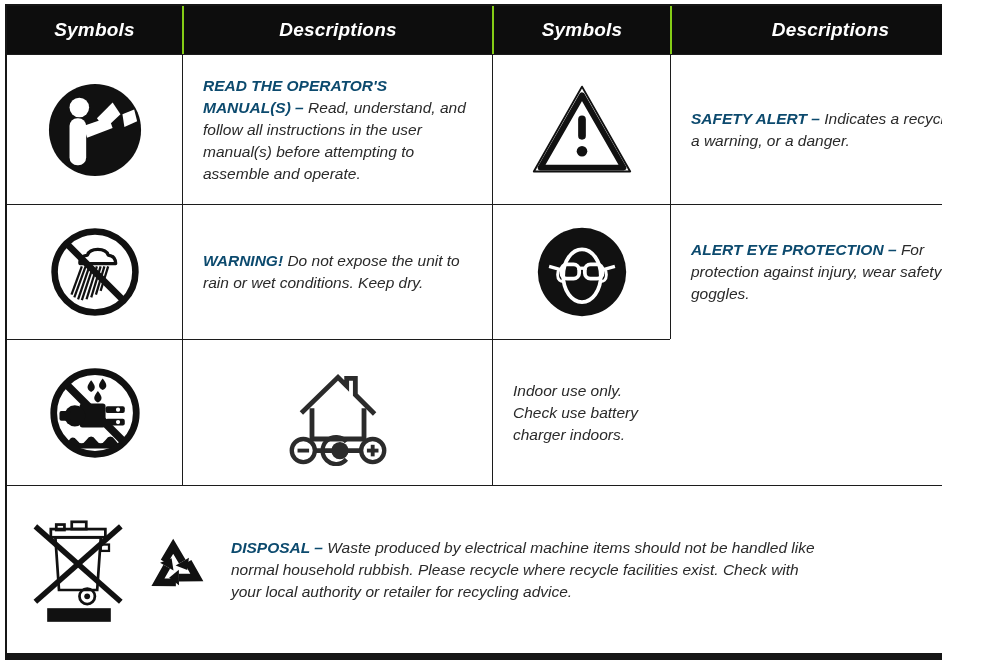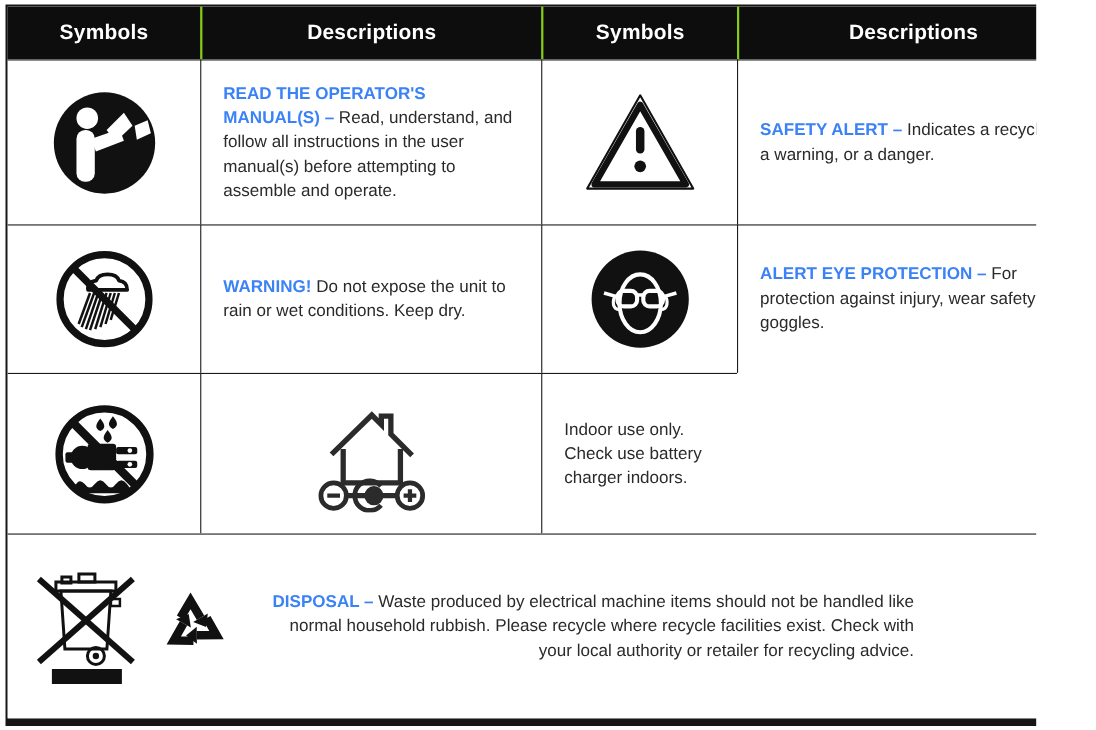--- a/index.html
+++ b/index.html
@@ -7,20 +7,21 @@
   body {
     font-family: "Liberation Sans", "DejaVu Sans", sans-serif;
     color: #231f20;
   }
   .page {
     position: relative;
     width: 942px;
     height: 664px;
     background: #ffffff;
     overflow: hidden;
+    font-style: italic;
   }
   .tbl {
     position: absolute;
     left: 5px; top: 4px;
     width: 986px; height: 656px;
     border: 2px solid #161616;
     border-bottom: 7px solid #161616;
     display: grid;
     grid-template-columns: 175px 310px 178px 1fr;
     grid-template-rows: 48px 150px 135px 146px 1fr;
@@ -44,21 +45,21 @@
   }
   .cell.bt { border-top: 1.5px solid #1c1c1c; }
   .cell.bl { border-left: 1.5px solid #1c1c1c; }
   .sym { justify-content: center; }
   .desc { padding: 10px 16px 10px 20px; }
   .desc p {
     font-size: 15.5px;
     line-height: 22px;
     color: #2a2a2a;
   }
-  .b { font-weight: bold; color: #3b82f6; }
+  .b { font-weight: bold; color: #0c4a6e; }
   .b:empty { display: none; }
   .disposal {
     grid-column: 1 / 5;
     display: flex;
     align-items: center;
     border-top: 1.5px solid #1c1c1c;
     padding-left: 22px;
     gap: 20px;
     background: #ffffff;
   }
@@ -66,21 +67,20 @@
     display: flex;
     align-items: center;
     gap: 12px;
     flex: 0 0 auto;
   }
   .disposal .txt {
     max-width: 600px;
     font-size: 15.5px;
     line-height: 22px;
     color: #2a2a2a;
-    text-align: right;
   }
   svg { display: block; }
 </style>
 </head>
 <body>
 
 <div class="page">
   <div class="tbl">
 
     <div class="hdr">Symbols</div>

